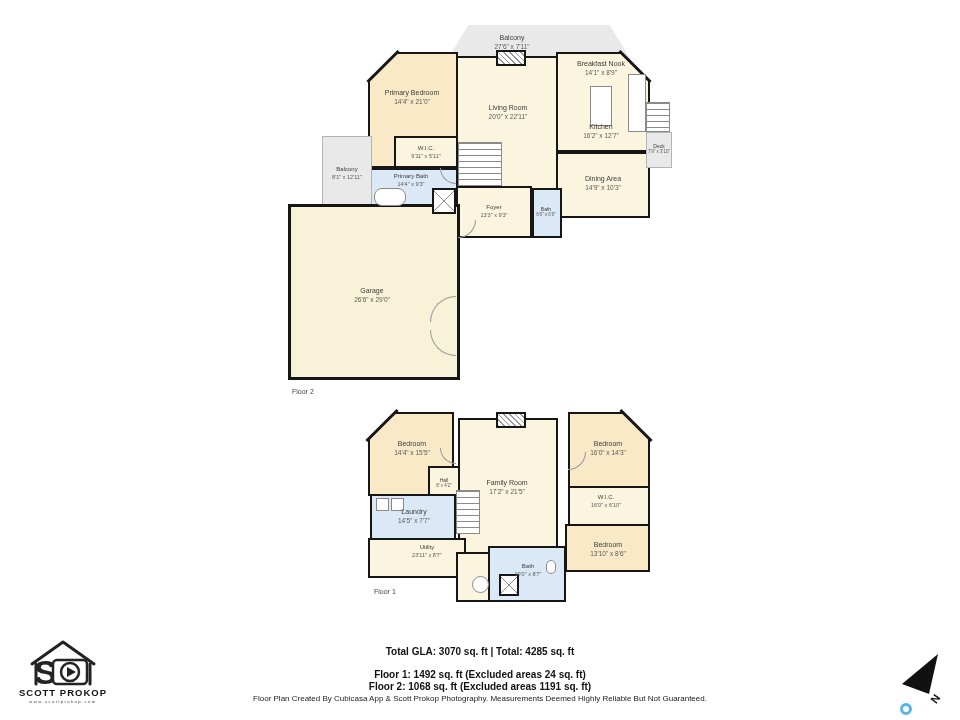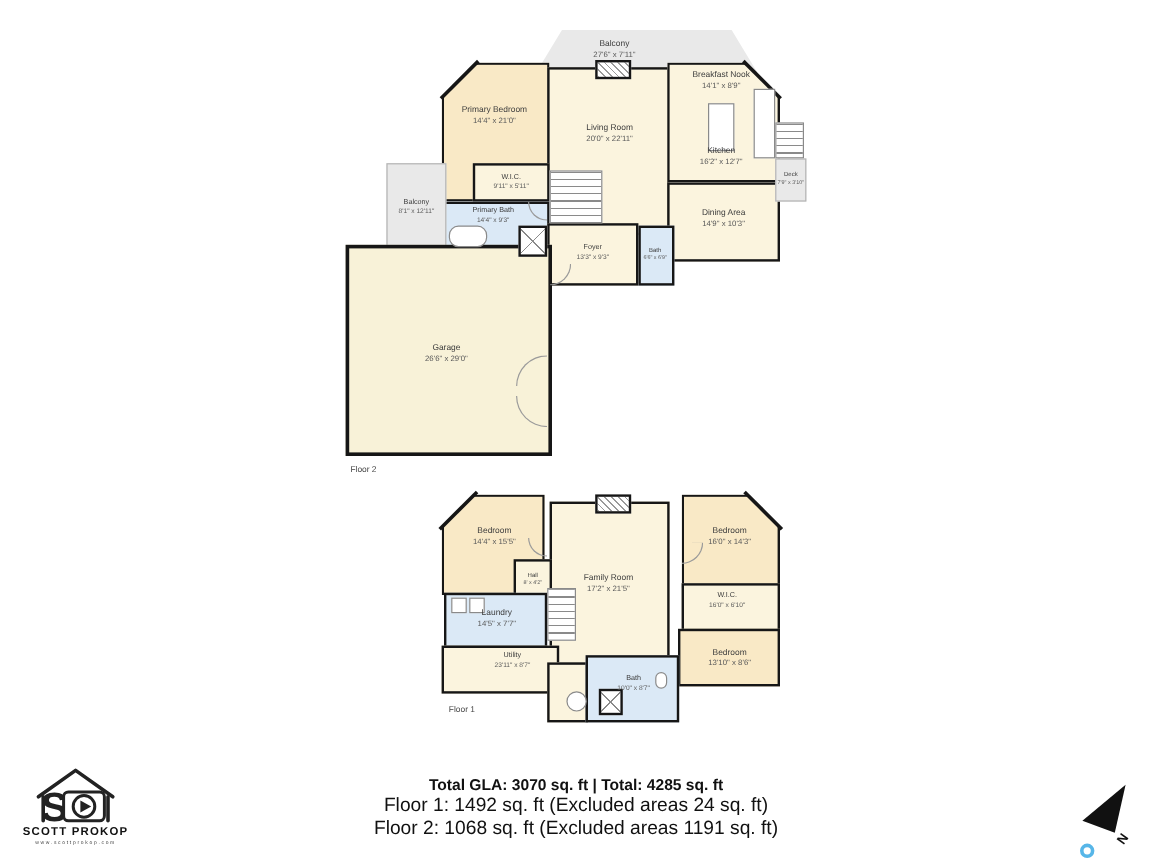--- a/index.html
+++ b/index.html
@@ -28,22 +28,22 @@
   .lbl.sm .rname{font-size:6px;}
   .lbl.sm .rdims{font-size:5.5px;}
   .lbl.tiny .rname{font-size:5px;}
   .lbl.tiny .rdims{font-size:4.5px;}
   .floorcap{position:absolute;font-size:7px;color:#444;}
   .arc{position:absolute;box-sizing:border-box;border:1px solid #9a9a9a;background:transparent;}
   .arc.bl{border-top:none;border-right:none;border-radius:0 0 0 100%;}
   .arc.br{border-top:none;border-left:none;border-radius:0 0 100% 0;}
   .arc.tl{border-bottom:none;border-right:none;border-radius:100% 0 0 0;}
   .summary{position:absolute;left:0;top:646px;width:100%;text-align:center;color:#111;}
-  .sum-bold{font-size:13px;font-weight:bold;margin-bottom:2px;}
-  .sum{font-size:16px;margin-bottom:1px;}
+  .sum-bold{font-size:10px;font-weight:bold;margin-bottom:12px;}
+  .sum{font-size:10px;margin-bottom:1px;font-weight:bold;}
   .disclaimer{position:absolute;left:0;top:694px;width:100%;text-align:center;font-size:8px;color:#222;}
 </style>
 </head>
 <body>
 
 <div class="canvas">
 
   <div class="room gray noborder" style="left:438px;top:25px;width:202px;height:50px;background:#e9e9e9;clip-path:polygon(0 100%,15% 0,85% 0,100% 100%);"></div>
 
   <div class="room tan" style="left:368px;top:52px;width:90px;height:116px;clip-path:polygon(0 30px,30px 0,100% 0,100% 100%,0 100%);"></div>
@@ -204,20 +204,21 @@
     <div class="rname">Bath</div>
     <div class="rdims">10'0" x 8'7"</div>
   </div>
   <div class="floorcap" style="left:374px;top:588px;">Floor 1</div>
 
   <div class="summary">
     <div class="sum-bold">Total GLA: 3070 sq. ft | Total: 4285 sq. ft</div>
     <div class="sum">Floor 1: 1492 sq. ft (Excluded areas 24 sq. ft)</div>
     <div class="sum">Floor 2: 1068 sq. ft (Excluded areas 1191 sq. ft)</div>
   </div>
+  <div class="disclaimer">Floor Plan Created By Cubicasa App &amp; Scott Prokop Photography. Measurements Deemed Highly Reliable But Not Guaranteed.</div>
 
   <div class="abs" style="left:18px;top:634px;width:90px;height:76px;">
     <svg width="90" height="76" viewBox="0 0 90 76">
       <g>
         <path d="M14 30 L45 8 L76 30" fill="none" stroke="#222" stroke-width="3" stroke-linecap="round" stroke-linejoin="round"></path>
         <path d="M18 30 V50 M72 30 V50" fill="none" stroke="#222" stroke-width="3" stroke-linecap="round"></path>
         <text x="16" y="50" font-family="Liberation Sans, sans-serif" font-size="34" font-weight="bold" fill="#222">S</text>
         <rect x="35" y="26" width="34" height="24" rx="4" fill="#fff" stroke="#222" stroke-width="2.5"></rect>
         <circle cx="52" cy="38" r="9" fill="none" stroke="#222" stroke-width="2.5"></circle>
         <path d="M49 33 L58 38 L49 43 Z" fill="#222"></path>

